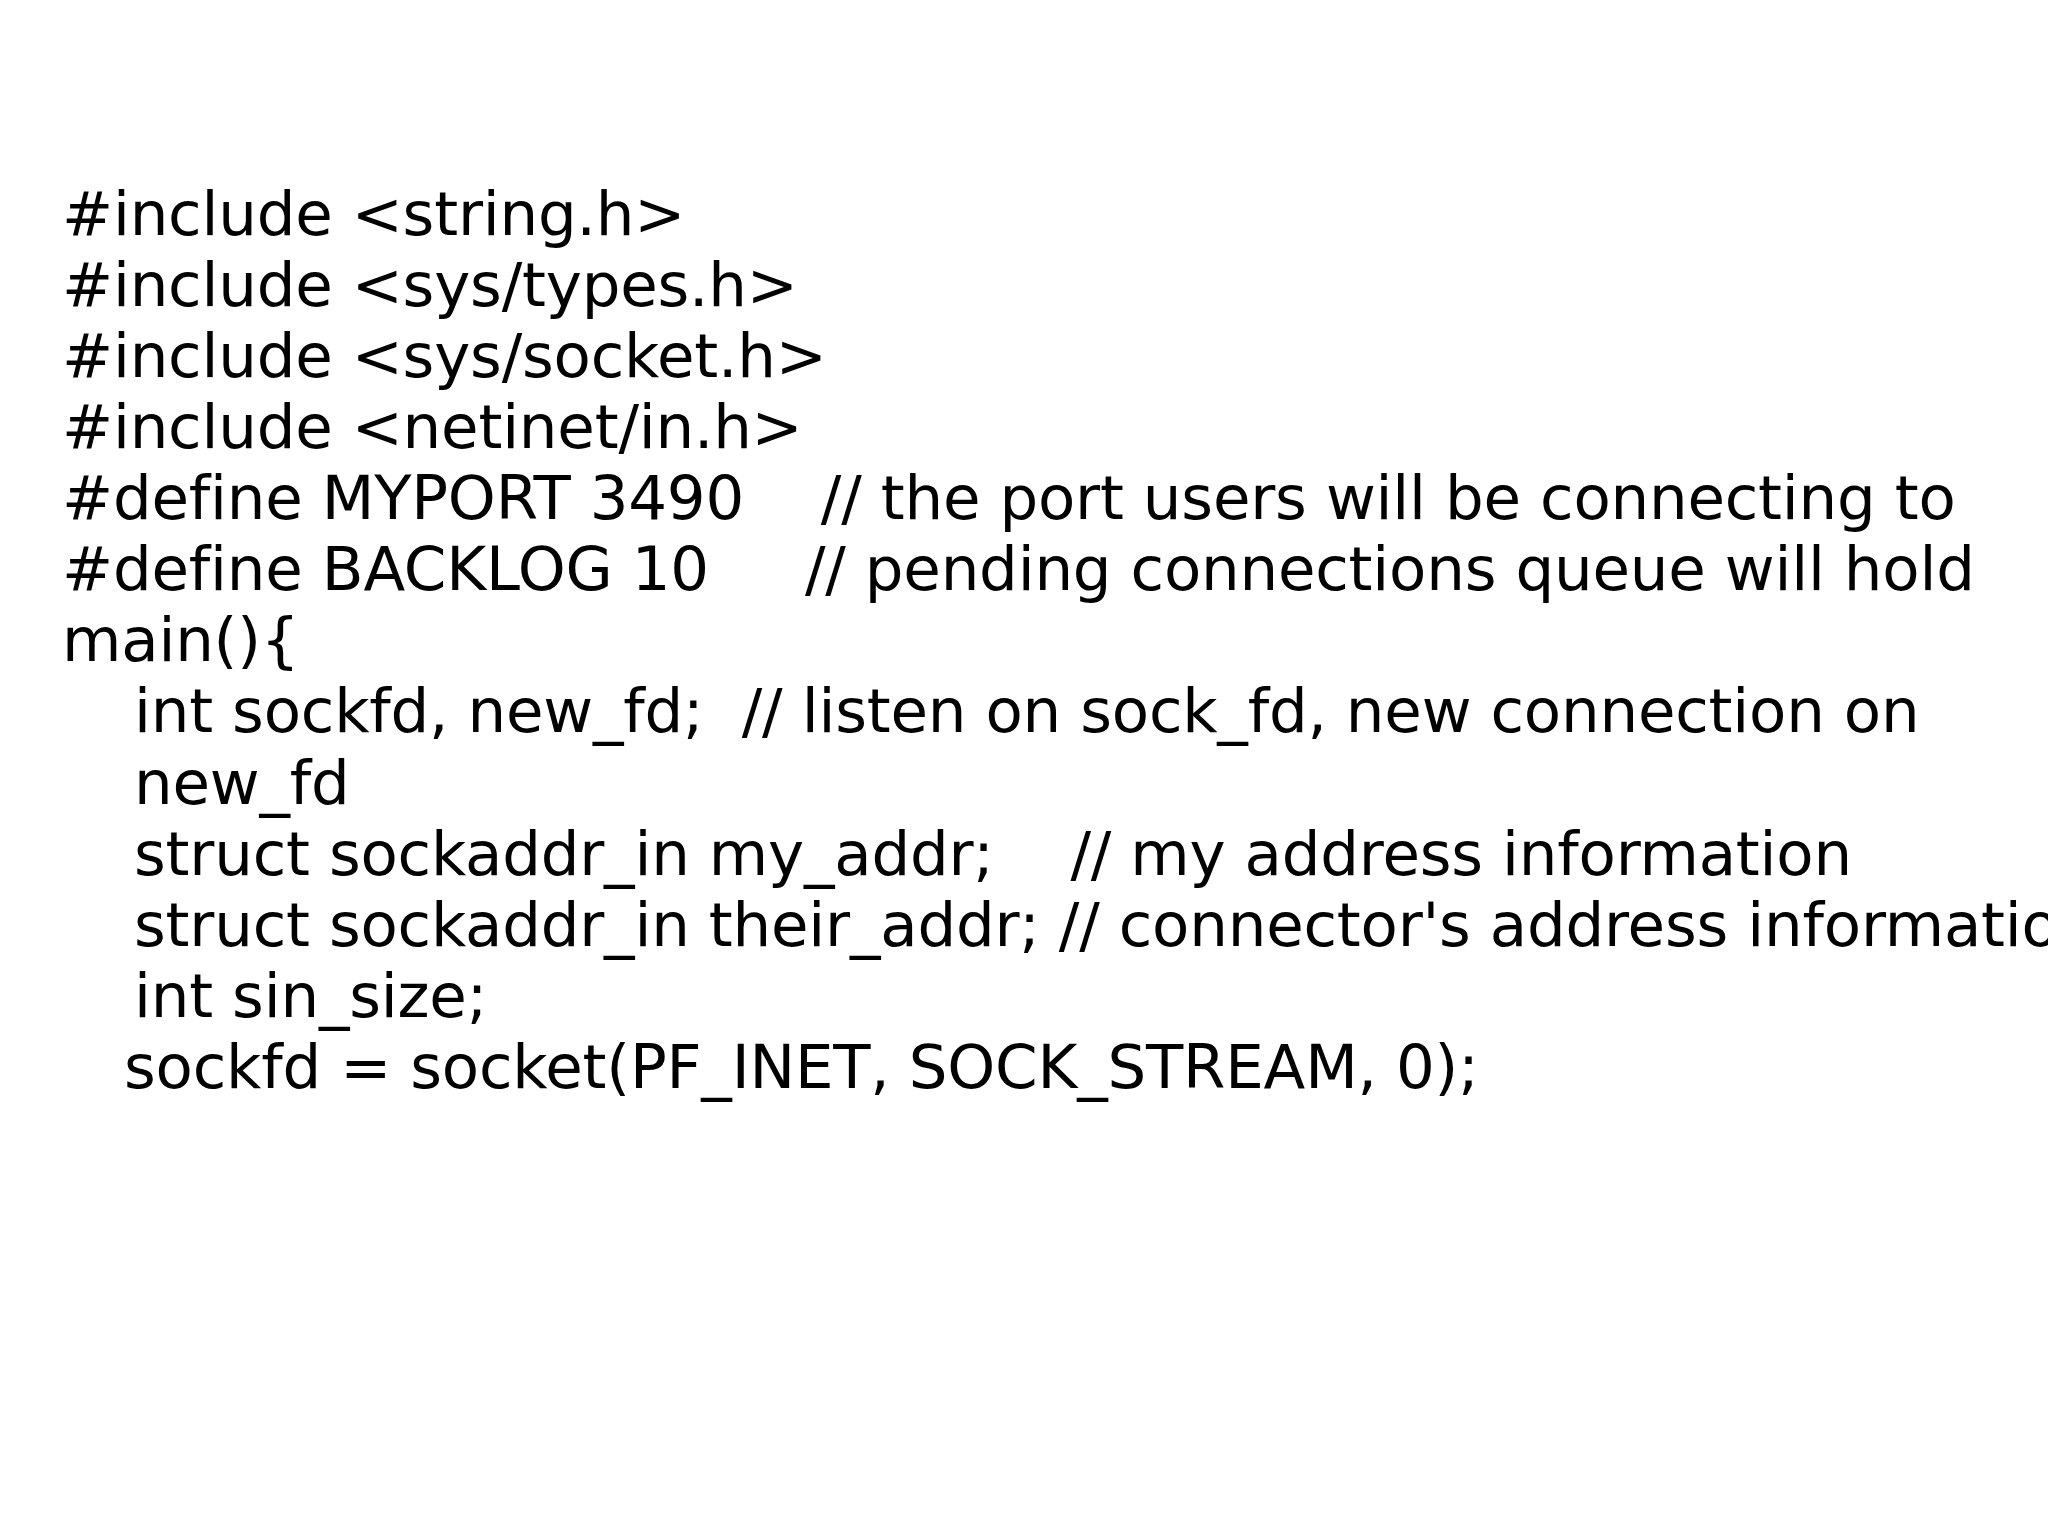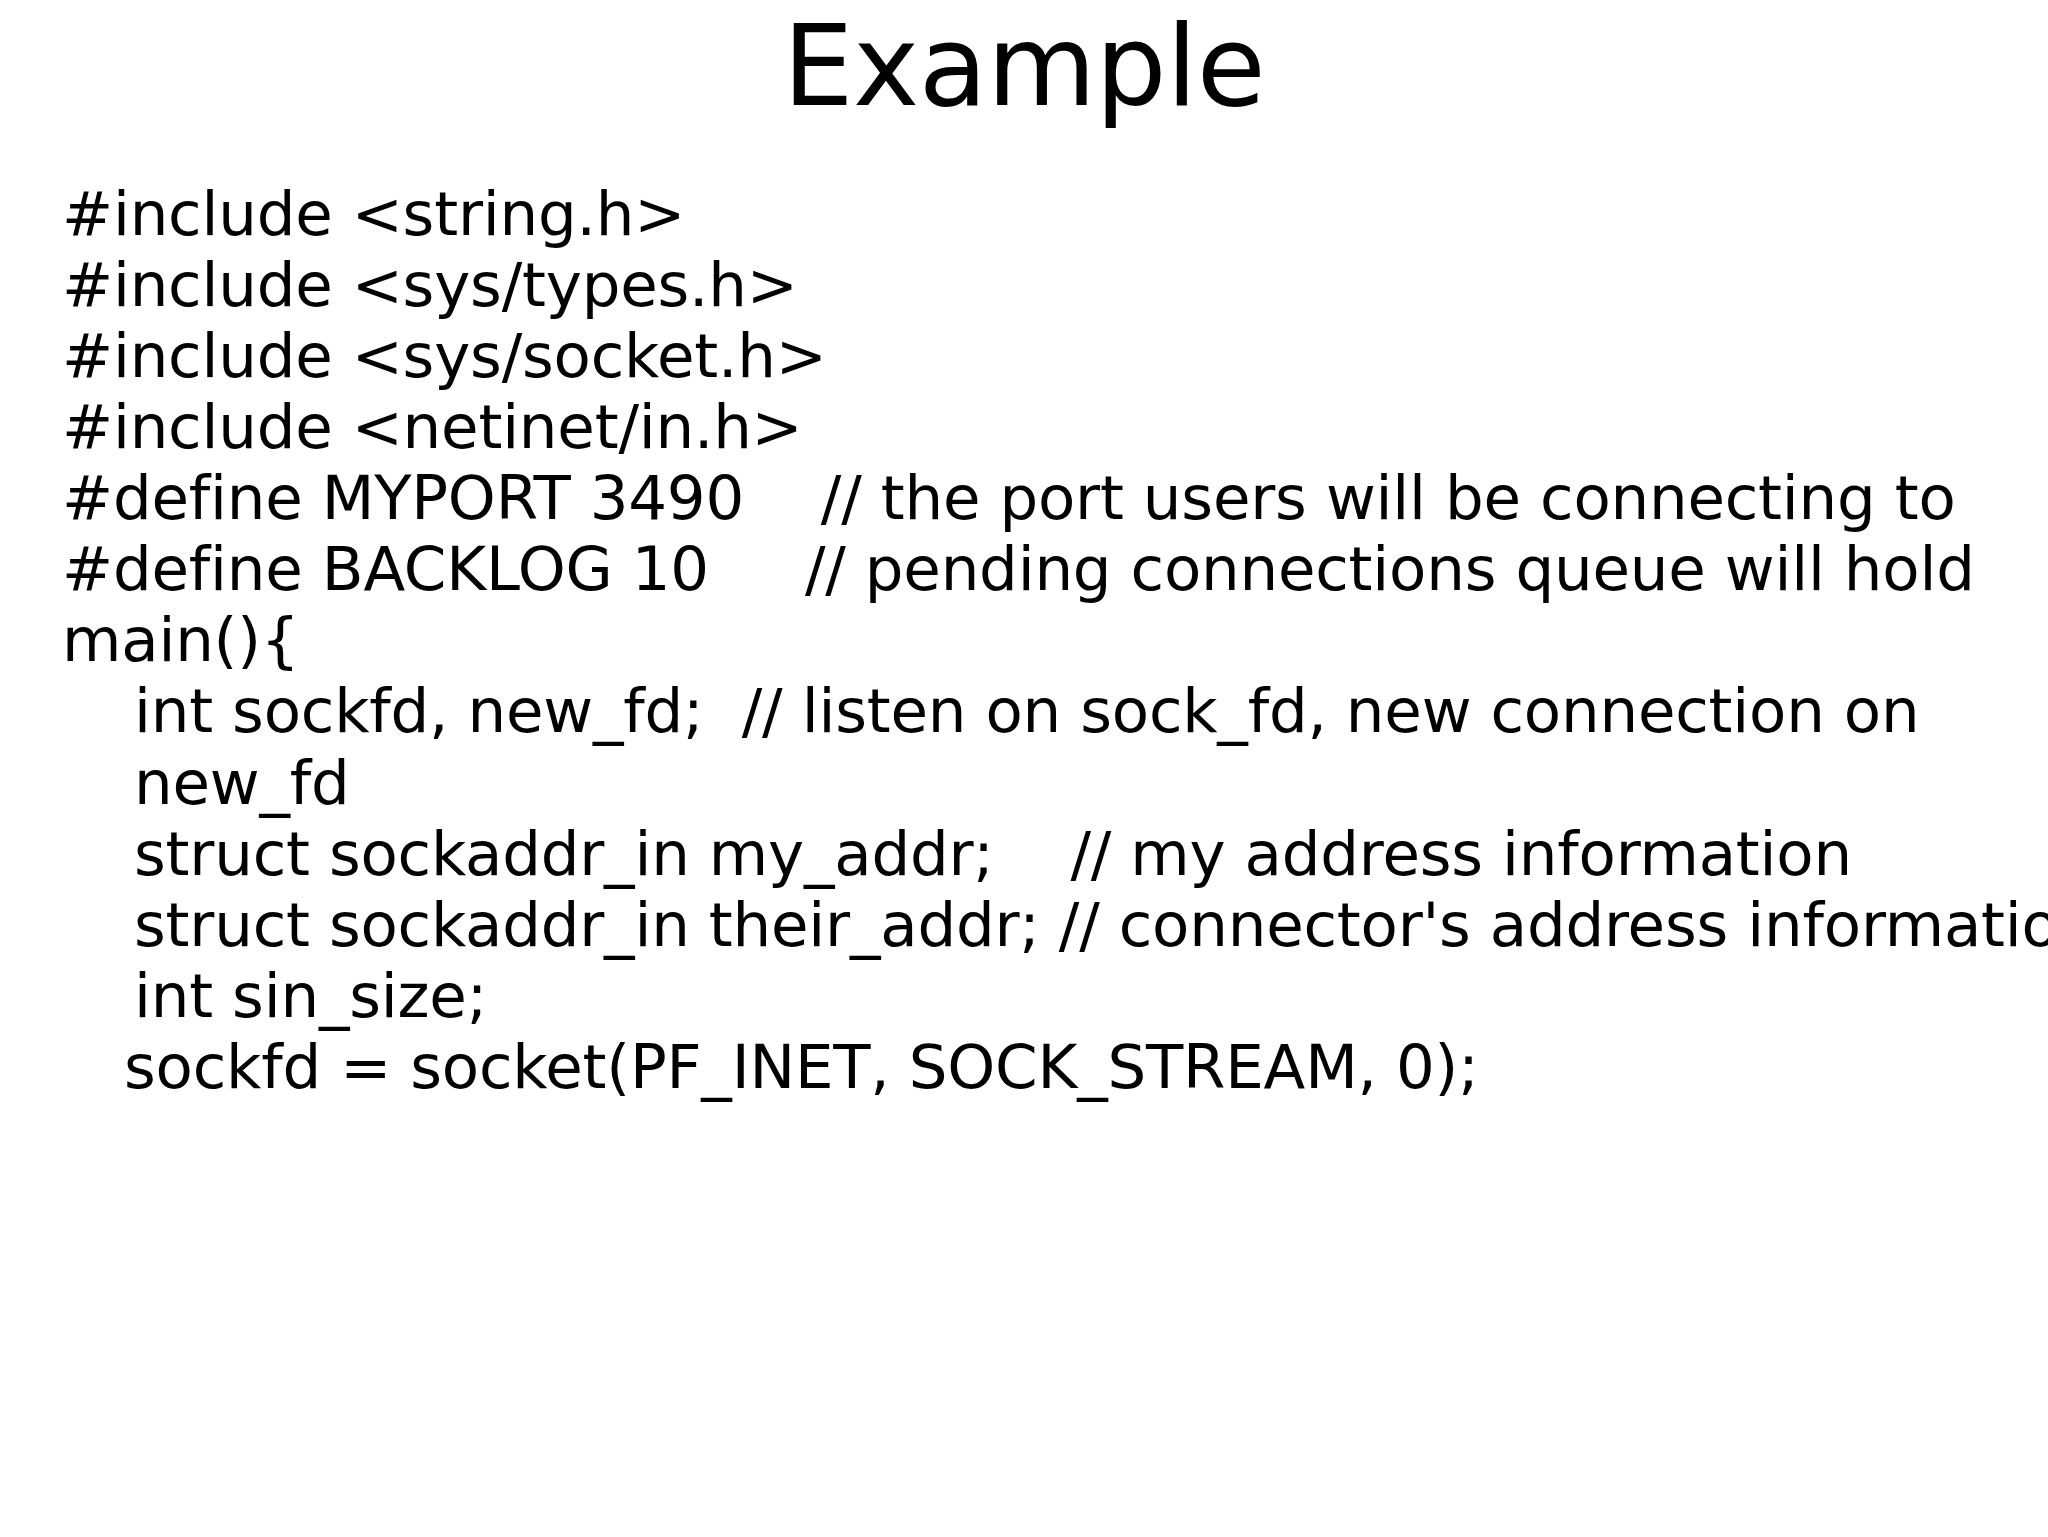--- a/index.html
+++ b/index.html
@@ -65,21 +65,20 @@
   }
   .indent-1 { padding-left: 72px; }
   .indent-0 { padding-left: 0px; }
   .indent-soft { padding-left: 62px; }
 </style>
 </head>
 <body style="background: rgb(255, 255, 255); color: rgb(0, 0, 0);">
 
 <div class="slide" style="background: rgb(255, 255, 255);">
 
-  <div class="slide-title">Example</div>
 
   <div class="code-body">
 
     <div class="code-line indent-0">#include &lt;string.h&gt;</div>
 
     <div class="code-line indent-0">#include &lt;sys/types.h&gt;</div>
 
     <div class="code-line indent-0">#include &lt;sys/socket.h&gt;</div>
 
     <div class="code-line indent-0">#include &lt;netinet/in.h&gt;</div>

